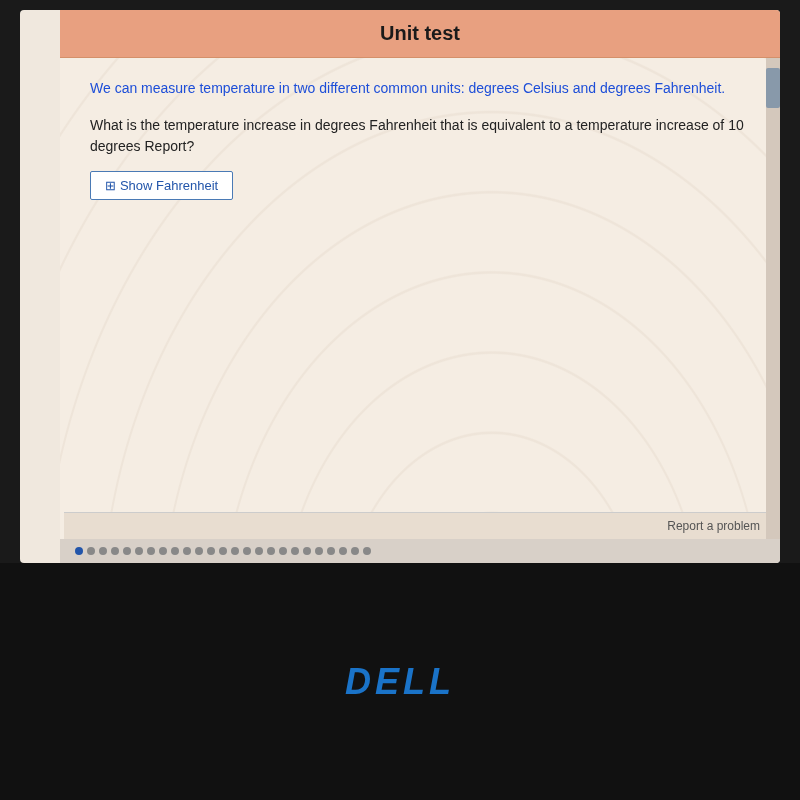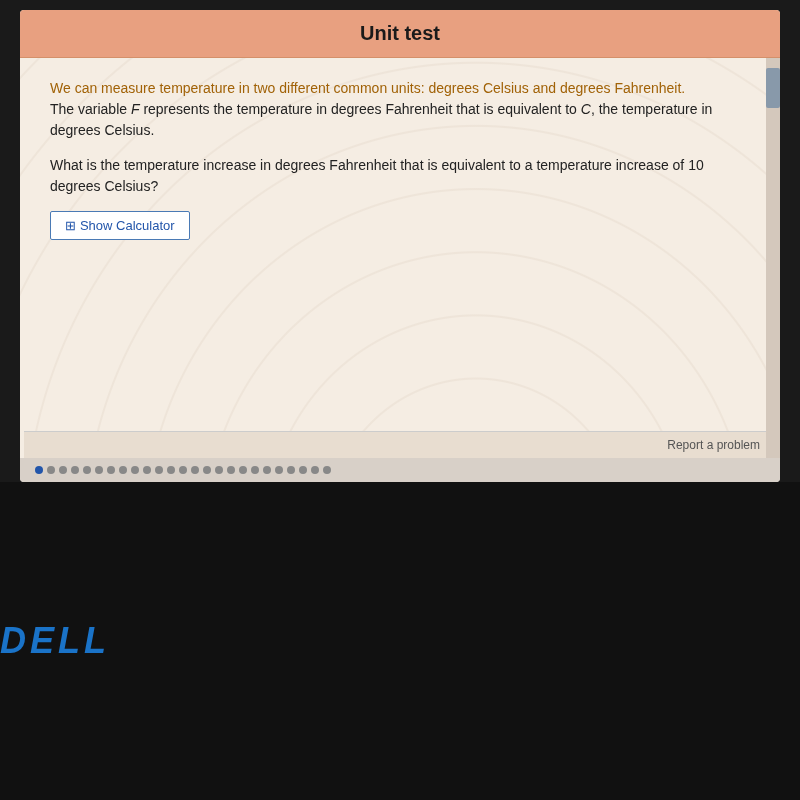--- a/index.html
+++ b/index.html
@@ -14,28 +14,29 @@
       background: #1a1a1a;
       font-family: Arial, sans-serif;
       overflow: hidden;
       display: flex;
       flex-direction: column;
       align-items: center;
     }
 
     .screen {
       width: 760px;
-      height: 472px;
+      height: 553px;
       margin-top: 10px;
       background: #f0e8de;
       border-radius: 4px;
       overflow: hidden;
       display: flex;
       flex-direction: column;
       position: relative;
+      padding-left: 40px;
     }
 
     .header {
       background: #e8a080;
       text-align: center;
       padding: 12px 0;
       border-bottom: 1px solid #d4906a;
     }
 
     .header-title {
@@ -70,21 +71,22 @@
     }
 
     .content {
       position: relative;
       z-index: 1;
       padding: 20px 30px;
     }
 
     .intro-text {
       font-size: 14px;
-      color: #a16207;
+      color: #1d4ed8;
+      margin-bottom: 16px;
       line-height: 1.5;
     }
 
     .variable-text {
       font-size: 14px;
       color: #222;
       margin-bottom: 14px;
       line-height: 1.5;
     }
 
@@ -175,21 +177,21 @@
     .dot.active {
       background: #2255aa;
     }
 
     .dell-area {
       flex: 1;
       width: 100%;
       background: #111;
       display: flex;
       align-items: center;
-      justify-content: flex-start;
+      justify-content: center;
     }
 
     .dell-logo {
       font-size: 36px;
       font-weight: bold;
       color: #1a73c8;
       letter-spacing: 4px;
       font-style: italic;
     }
 
@@ -223,33 +225,30 @@
   </div>
 
   <div class="content-area">
     <div class="watermark-bg"></div>
 
     <div class="content">
       <p class="intro-text">
         <span>We can measure temperature in two different common units: degrees Celsius and degrees Fahrenheit.</span>
       </p>
 
-      <p class="variable-text">
-        <span>The variable </span><span class="italic">F</span><span> represents the temperature in degrees Fahrenheit that is equivalent to </span><span class="italic">C</span><span>, the temperature in degrees Celsius.</span>
-      </p>
 
 
       <p class="question-text">
-        <span>What is the temperature increase in degrees Fahrenheit that is equivalent to a temperature increase of </span><span style="">10</span><span> degrees Celsius?</span>
+        <span>What is the temperature increase in degrees Fahrenheit that is equivalent to a temperature increase of </span><span style="">10</span><span> degrees Report?</span>
       </p>
 
 
       <button class="calculator-btn">
         <span style="font-size:13px;">⊞</span>
-        <span>Show Calculator</span>
+        <span>Show Fahrenheit</span>
       </button>
     </div>
 
     <div class="bottom-bar">
       <a class="report-link">Report a problem</a>
     </div>
 
     <div class="scrollbar-area">
       <div class="scrollbar-thumb"></div>
     </div>

